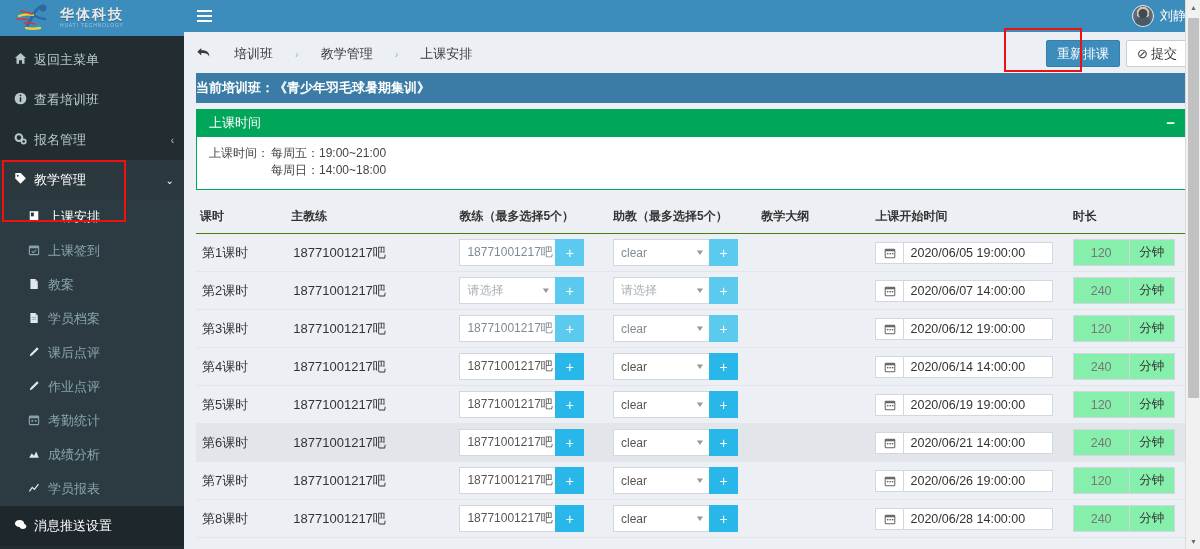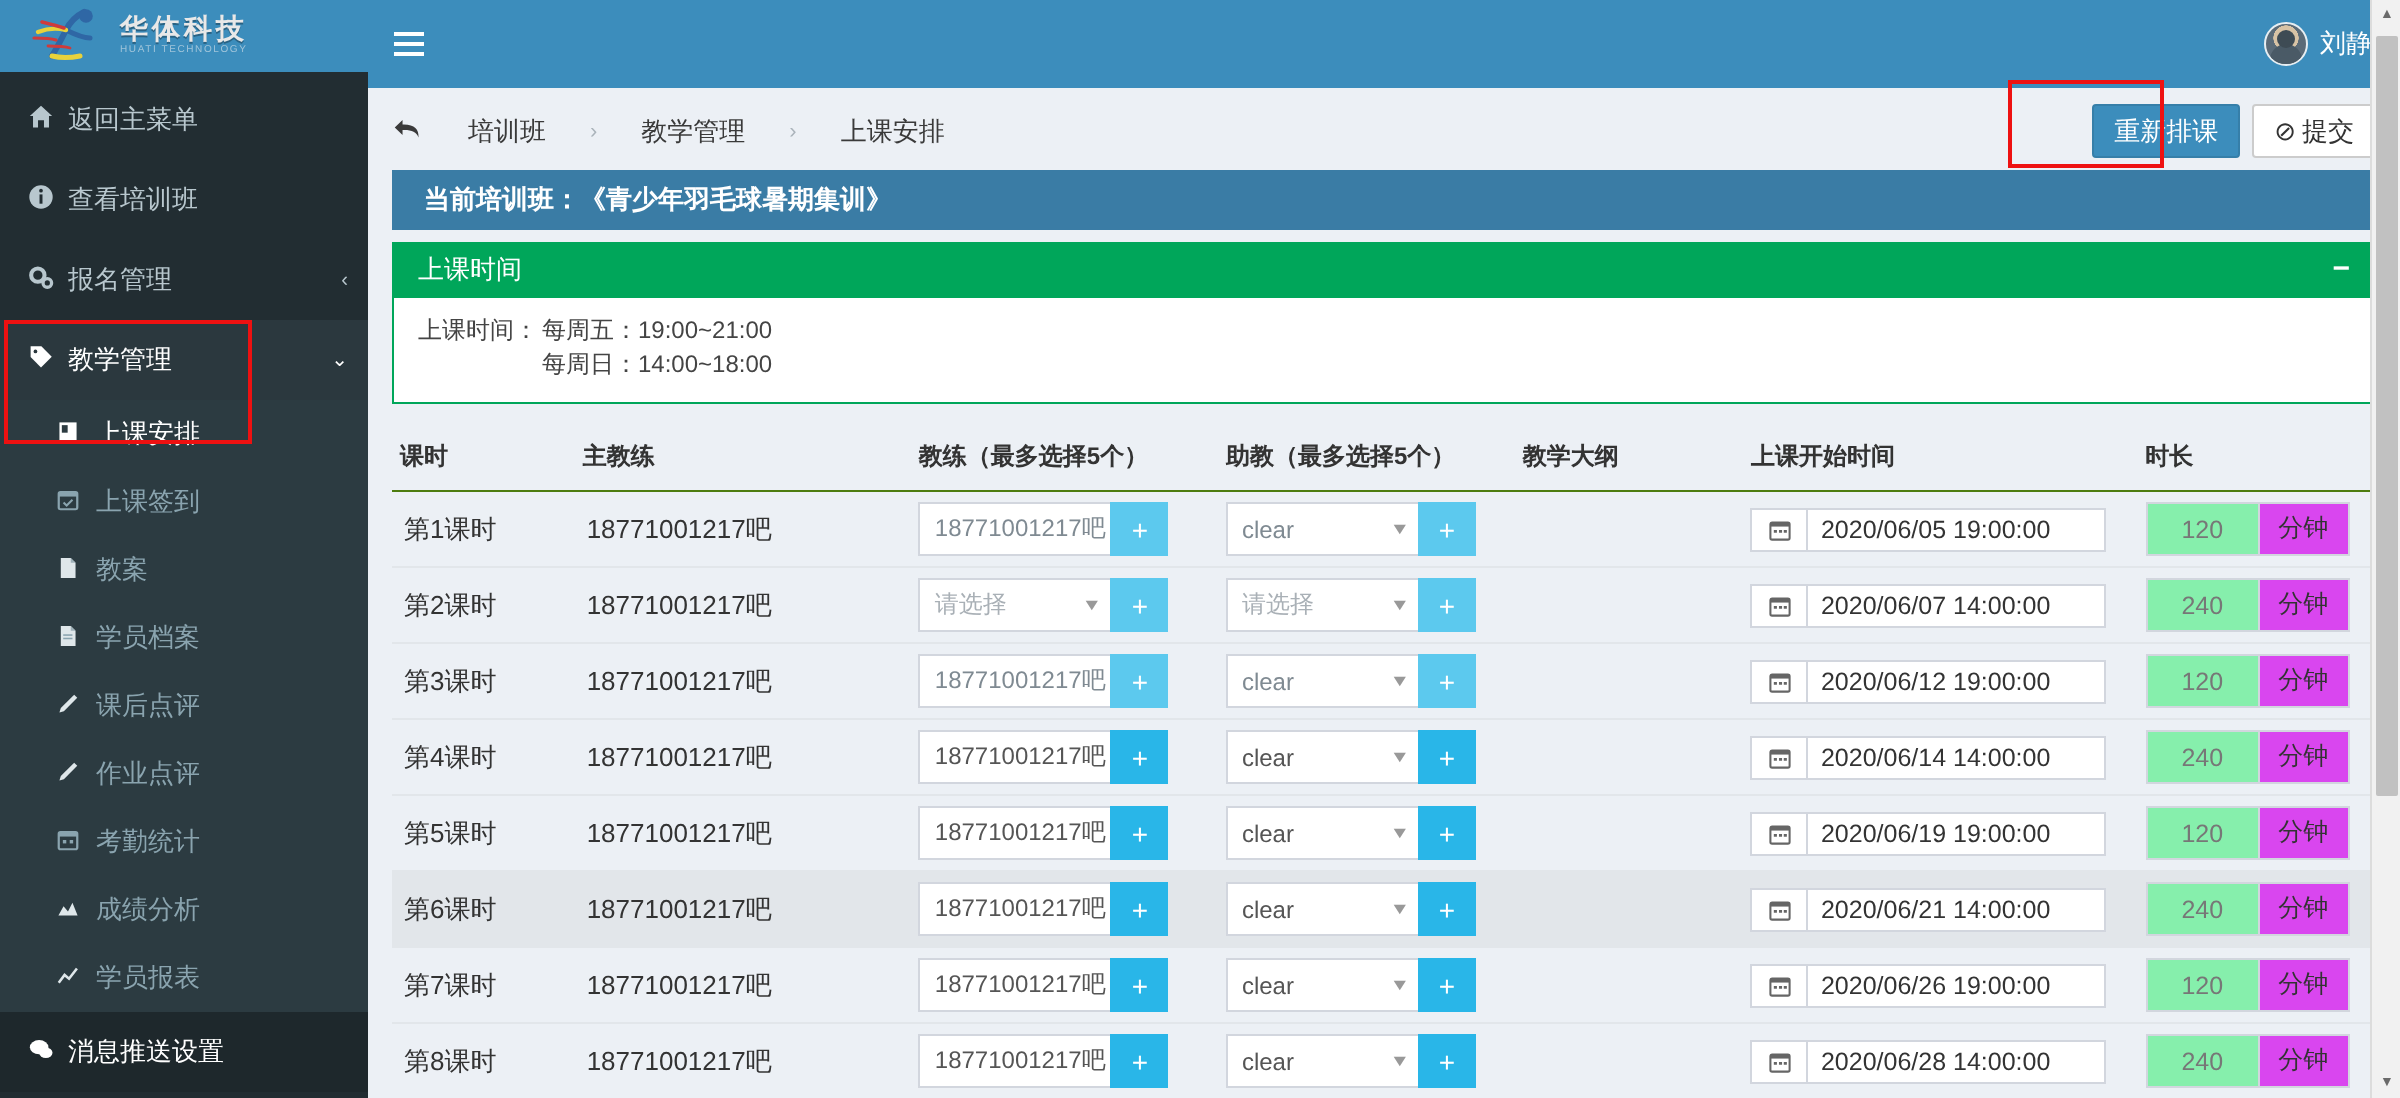--- a/index.html
+++ b/index.html
@@ -56,21 +56,21 @@
 
   
   .red-box {
     position: absolute; border: 2px solid #ee1111; pointer-events: none;
     z-index: 40;
   }
 
   
   .main { flex: 1; height: 549px; position: relative; background: #ecf0f5; }
   .topbar {
-    height: 44px; background: #3c8dbc; display: flex;
+    height: 32px; background: #3c8dbc; display: flex;
     align-items: center; justify-content: space-between; padding: 0 14px 0 10px;
   }
   .hamburger { display: flex; flex-direction: column; gap: 3px; cursor: pointer; padding: 4px 3px; }
   .hamburger span { display: block; width: 15px; height: 2px; background: #fff; }
   .user-area { display: flex; align-items: center; gap: 6px; cursor: pointer; }
   .avatar {
     width: 22px; height: 22px; border-radius: 50%;
     background: radial-gradient(circle at 50% 35%, #d8c3a5 0 38%, #5b6b78 39% 100%);
     border: 1px solid #e7eef2; overflow: hidden; position: relative; flex: none;
   }
@@ -100,21 +100,21 @@
   .btn {
     font-size: 13px; padding: 4px 10px; border: 1px solid #ccc;
     background: #fff; color: #333; cursor: pointer; border-radius: 2px;
     margin-left: 6px; line-height: 17px;
   }
   .btn-primary { background: #3c8dbc; border-color: #367fa9; color: #fff; }
   .btn .bi { margin-right: 3px; }
 
   .class-bar {
     background: #3a7ca5; color: #fff; font-size: 13px; font-weight: bold;
-    padding: 6px 16px; margin: 0 12px;
+    padding: 6px 0; margin: 0 12px;
   }
 
   .panel {
     margin: 6px 12px 0 12px; background: #fff;
     border: 1px solid #00a65a; border-top: none;
   }
   .panel-head {
     background: #00a65a; color: #fff; padding: 5px 12px;
     display: flex; align-items: center; justify-content: space-between;
     font-size: 13px;
@@ -186,21 +186,21 @@
     font-size: 12.5px; color: #333; cursor: pointer;
   }
   
   .dur-group { display: flex; align-items: stretch; height: 27px; width: 102px; }
   .dur-val {
     flex: 1; background: #86efac; border: 1px solid #d2d6de; border-right: none;
     display: flex; align-items: center; justify-content: center;
     font-size: 12.5px; color: #777;
   }
   .dur-unit {
-    width: 46px; background: #d946ef; border: 1px solid #d2d6de;
+    width: 46px; background: #86efac; border: 1px solid #d2d6de;
     display: flex; align-items: center; justify-content: center;
     font-size: 12.5px; color: #333; flex: none;
   }
 
   
   .vscroll {
     position: absolute; right: 0; top: 0; width: 15px; height: 549px;
     background: #f1f1f1; border-left: 1px solid #dcdcdc; z-index: 30;
   }
   .vscroll .arrow {

